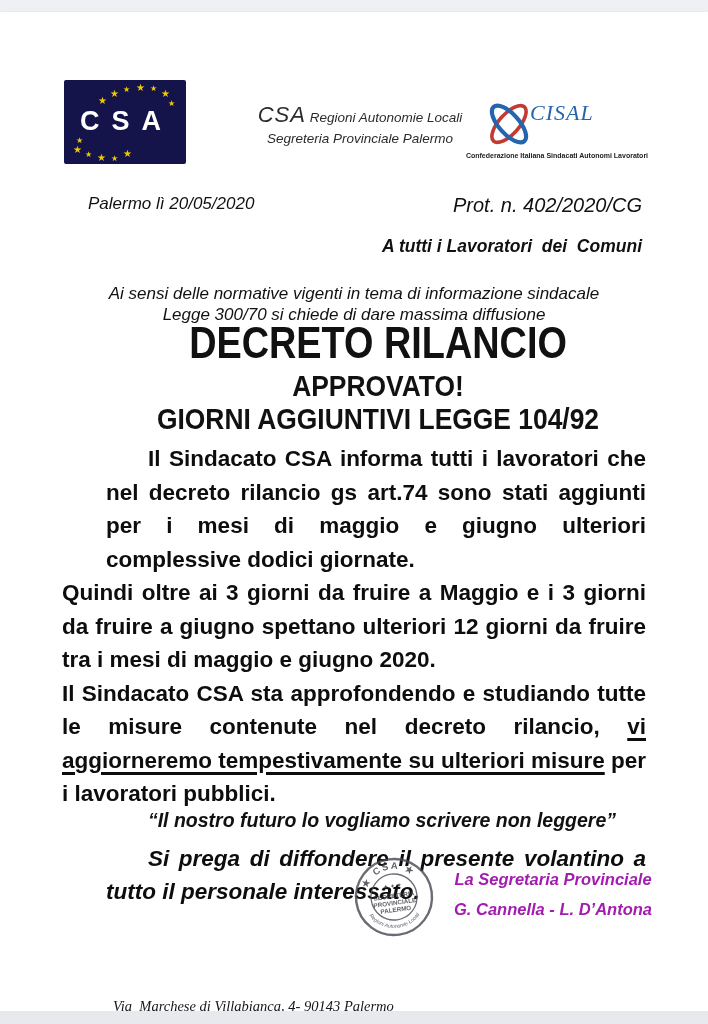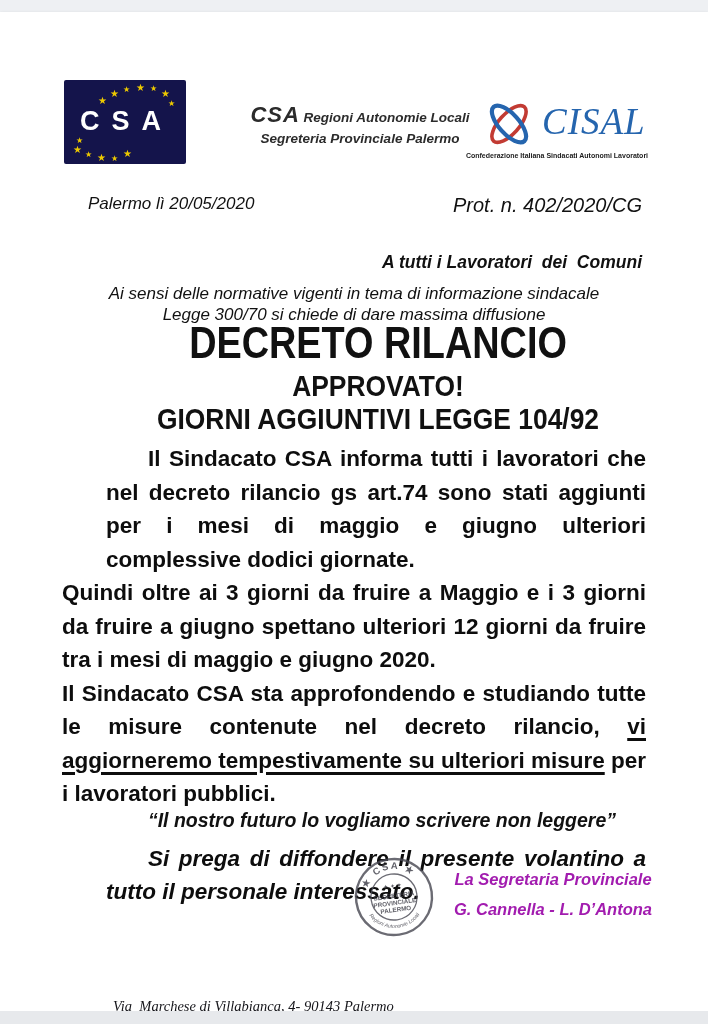--- a/index.html
+++ b/index.html
@@ -26,43 +26,43 @@
     position:absolute;left:16px;top:26px;
     color:#fff;font-weight:bold;font-size:27px;letter-spacing:12px;
     font-family:"Liberation Sans",sans-serif;
   }
   .star{position:absolute;color:#edc900;font-size:10px;line-height:10px;}
   .star::before{content:"★";}
   .star.sm{font-size:8px;}
 
   .org-block{
     position:absolute;left:232px;top:90px;width:256px;text-align:center;
-    font-style:italic;color:#2b2b2b;font-weight:bold;
+    font-style:italic;color:#2b2b2b;
   }
   .org-block .line1{font-size:13.5px;white-space:nowrap;}
   .org-block .org-acronym{font-size:22px;letter-spacing:1px;}
   .org-block .line2{font-size:13.5px;margin-top:3px;white-space:nowrap;}
 
   .cisal{position:absolute;left:452px;top:76px;width:210px;}
   .cisal-swirl{position:absolute;left:30px;top:10px;}
   .cisal-name{
-    position:absolute;left:90px;top:12px;
+    position:absolute;left:78px;top:12px;
     font-family:"Liberation Serif","DejaVu Serif",serif;
-    font-style:italic;font-size:37px;color:#2565ae;letter-spacing:1px;
+    font-style:italic;font-size:22px;color:#2565ae;letter-spacing:1px;
   }
   .cisal-caption{
     position:absolute;left:2px;top:64px;width:206px;text-align:center;
     font-size:7px;font-weight:bold;color:#1c1c1c;white-space:nowrap;
   }
 
   
   .place-date{position:absolute;left:88px;top:182px;font-style:italic;font-size:17px;}
   .protocol{position:absolute;right:66px;top:182px;font-style:italic;font-size:20px;}
   .recipient{
-    position:absolute;right:66px;top:240px;
+    position:absolute;right:66px;top:224px;
     font-weight:bold;font-style:italic;font-size:17.5px;white-space:pre;
   }
 
   
   .notice{position:absolute;left:0;top:271px;width:708px;text-align:center;
     font-style:italic;font-size:17px;line-height:21px;}
   .headline{position:absolute;left:0;top:305px;width:708px;text-align:center;font-weight:bold;padding-left:24px;}
   .headline .title{font-size:44px;line-height:52px;letter-spacing:0;transform:scaleX(.86);transform-origin:center;}
   .headline .sub1{font-size:30px;line-height:33px;transform:scaleX(.88);transform-origin:center;}
   .headline .sub2{font-size:30px;line-height:34px;transform:scaleX(.88);transform-origin:center;}

